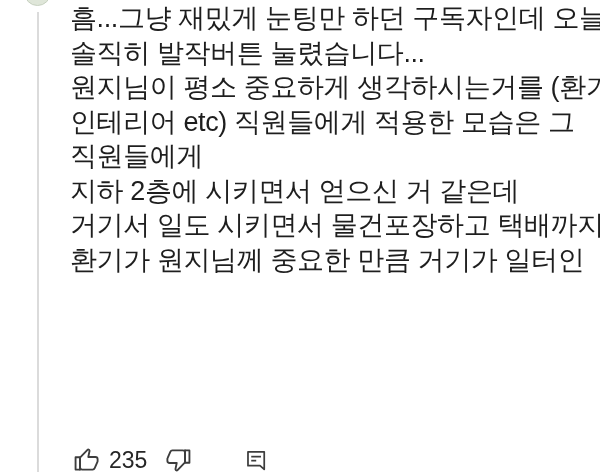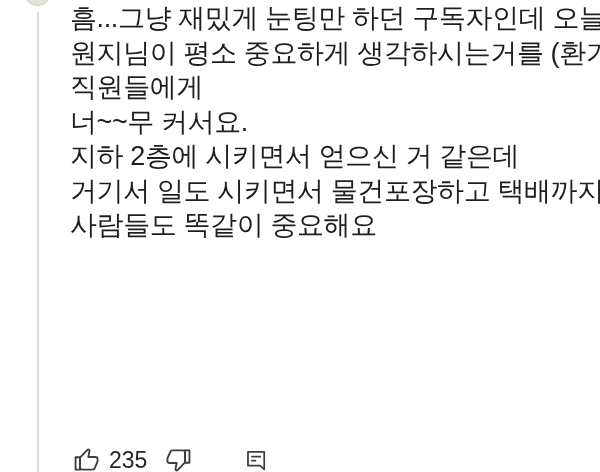--- a/index.html
+++ b/index.html
@@ -88,26 +88,27 @@
 <body>
 
 <div class="screen">
 
   <div class="avatar"></div>
 
   <div class="thread-line"></div>
 
   <div class="comment-text">
     <div class="comment-line">흠...그냥 재밌게 눈팅만 하던 구독자인데 오늘</div>
+    <div class="comment-line">솔직히 발작버튼 눌렸습니다...</div>
     <div class="comment-line">원지님이 평소 중요하게 생각하시는거를 (환기,</div>
+    <div class="comment-line">인테리어 etc) 직원들에게 적용한 모습은 그</div>
     <div class="comment-line">직원들에게</div>
-    <div class="comment-line">너~~무 커서요.</div>
     <div class="comment-line">지하 2층에 시키면서 얻으신 거 같은데</div>
     <div class="comment-line">거기서 일도 시키면서 물건포장하고 택배까지 받고</div>
-    <div class="comment-line">사람들도 똑같이 중요해요</div>
+    <div class="comment-line">환기가 원지님께 중요한 만큼 거기가 일터인</div>
   </div>
 
   <div class="actions">
 
     <button class="action-btn">
       <span>
         <svg width="28" height="28" viewBox="0 0 24 24">
           <rect class="icon-stroke" x="2.2" y="9.6" width="3.8" height="10.6"></rect>
           <path class="icon-stroke" d="M6 20.2 V10 L12.4 3.3 c.55-.55 1.5-.28 1.68.47 l.1.42 -1.08 5.21 h6.1 c1.05 0 1.9.85 1.9 1.9 v1.5 c0 .26-.05.52-.16.76 l-2.35 5.5 c-.3.7-.99 1.16-1.75 1.16 H7.9 c-1.05 0-1.9-.85-1.9-1.9 z"></path>
         </svg>

